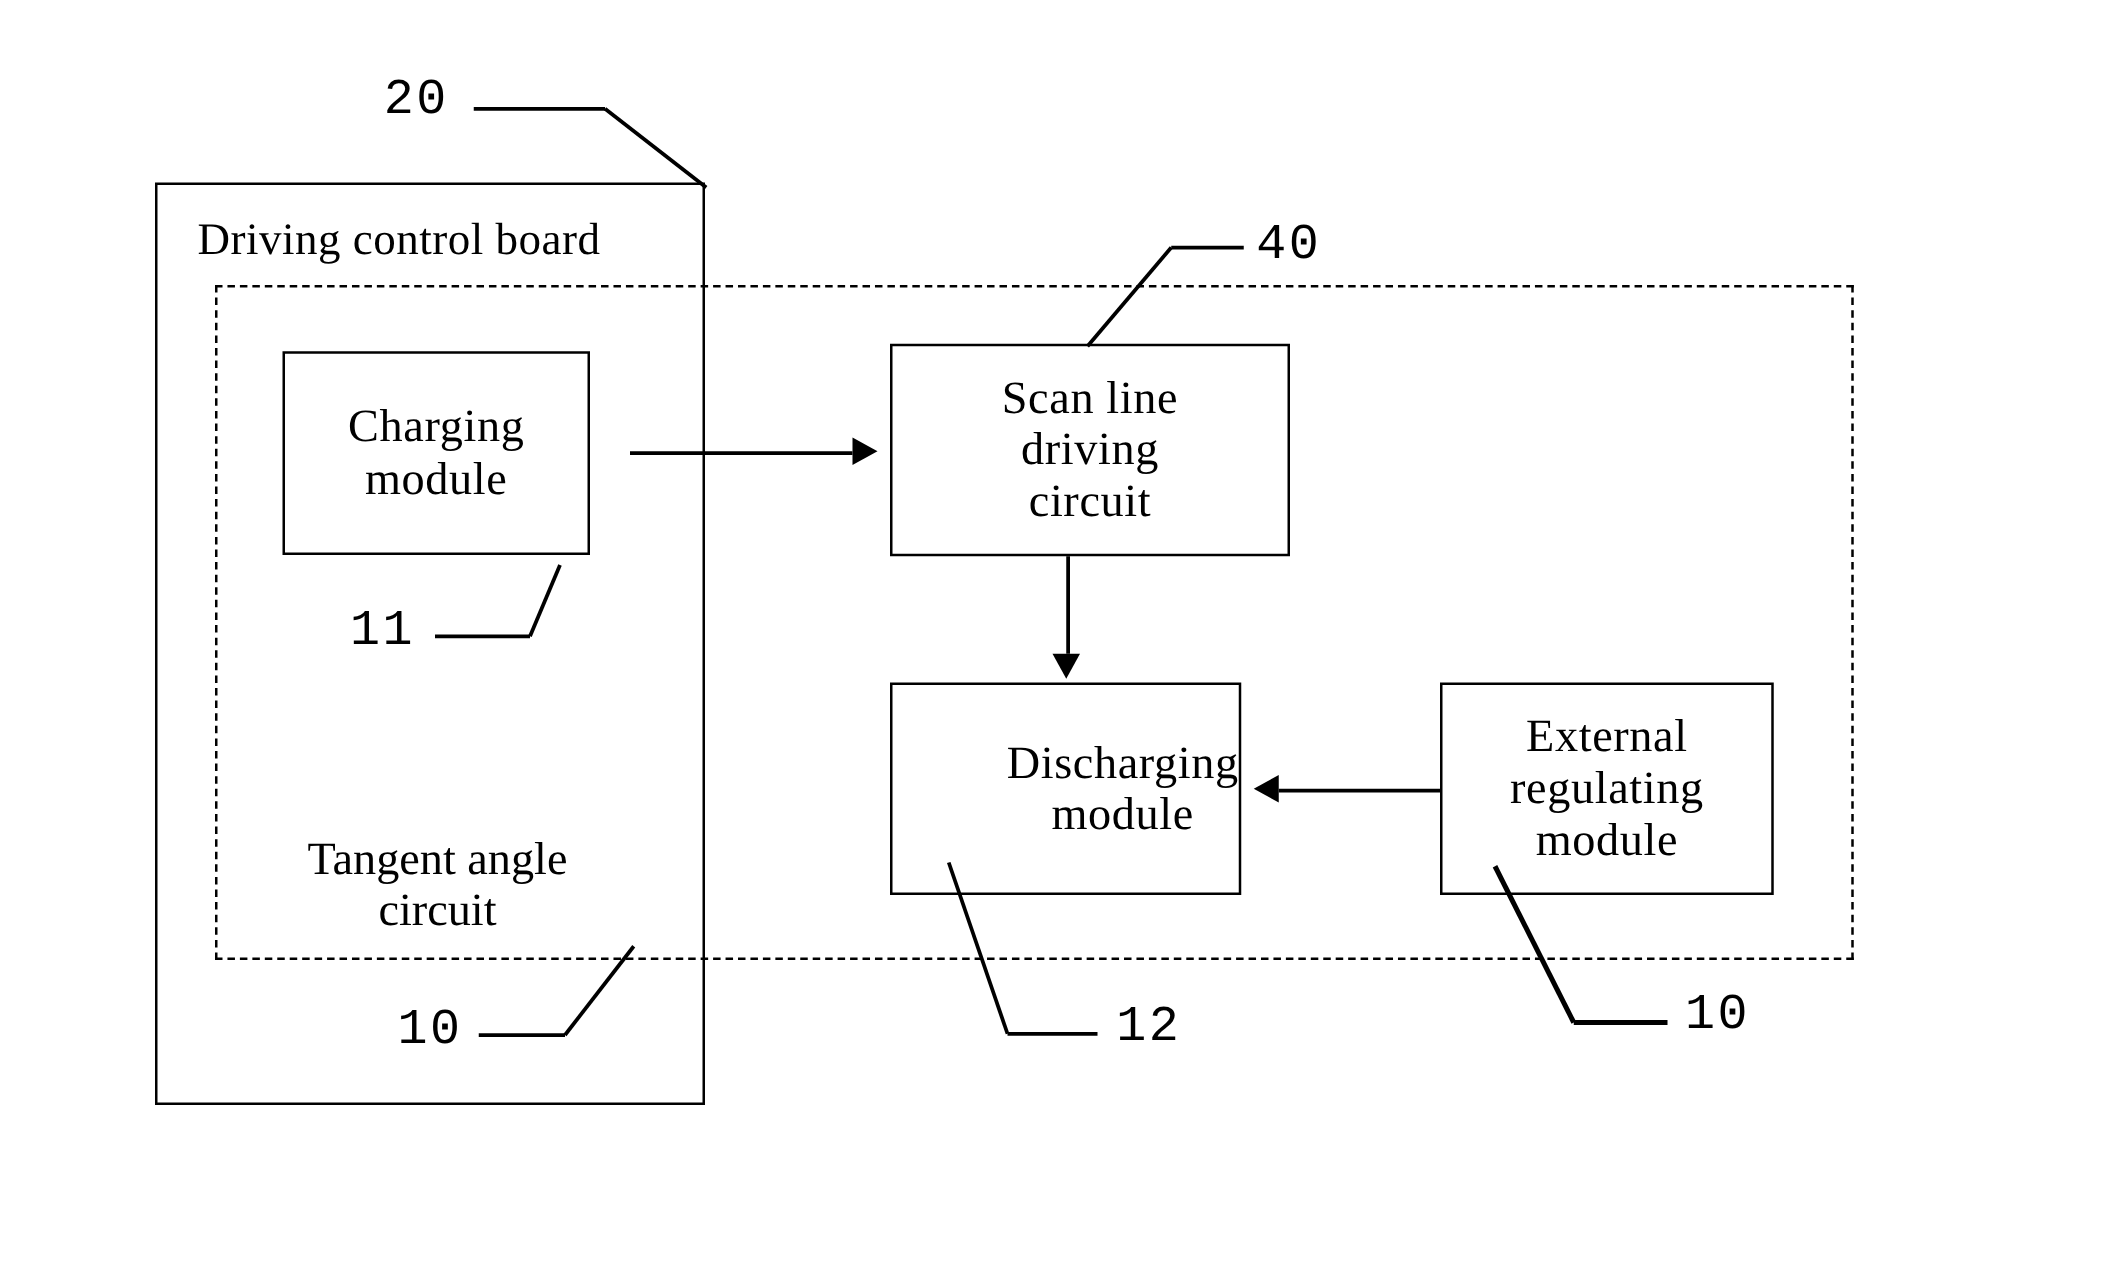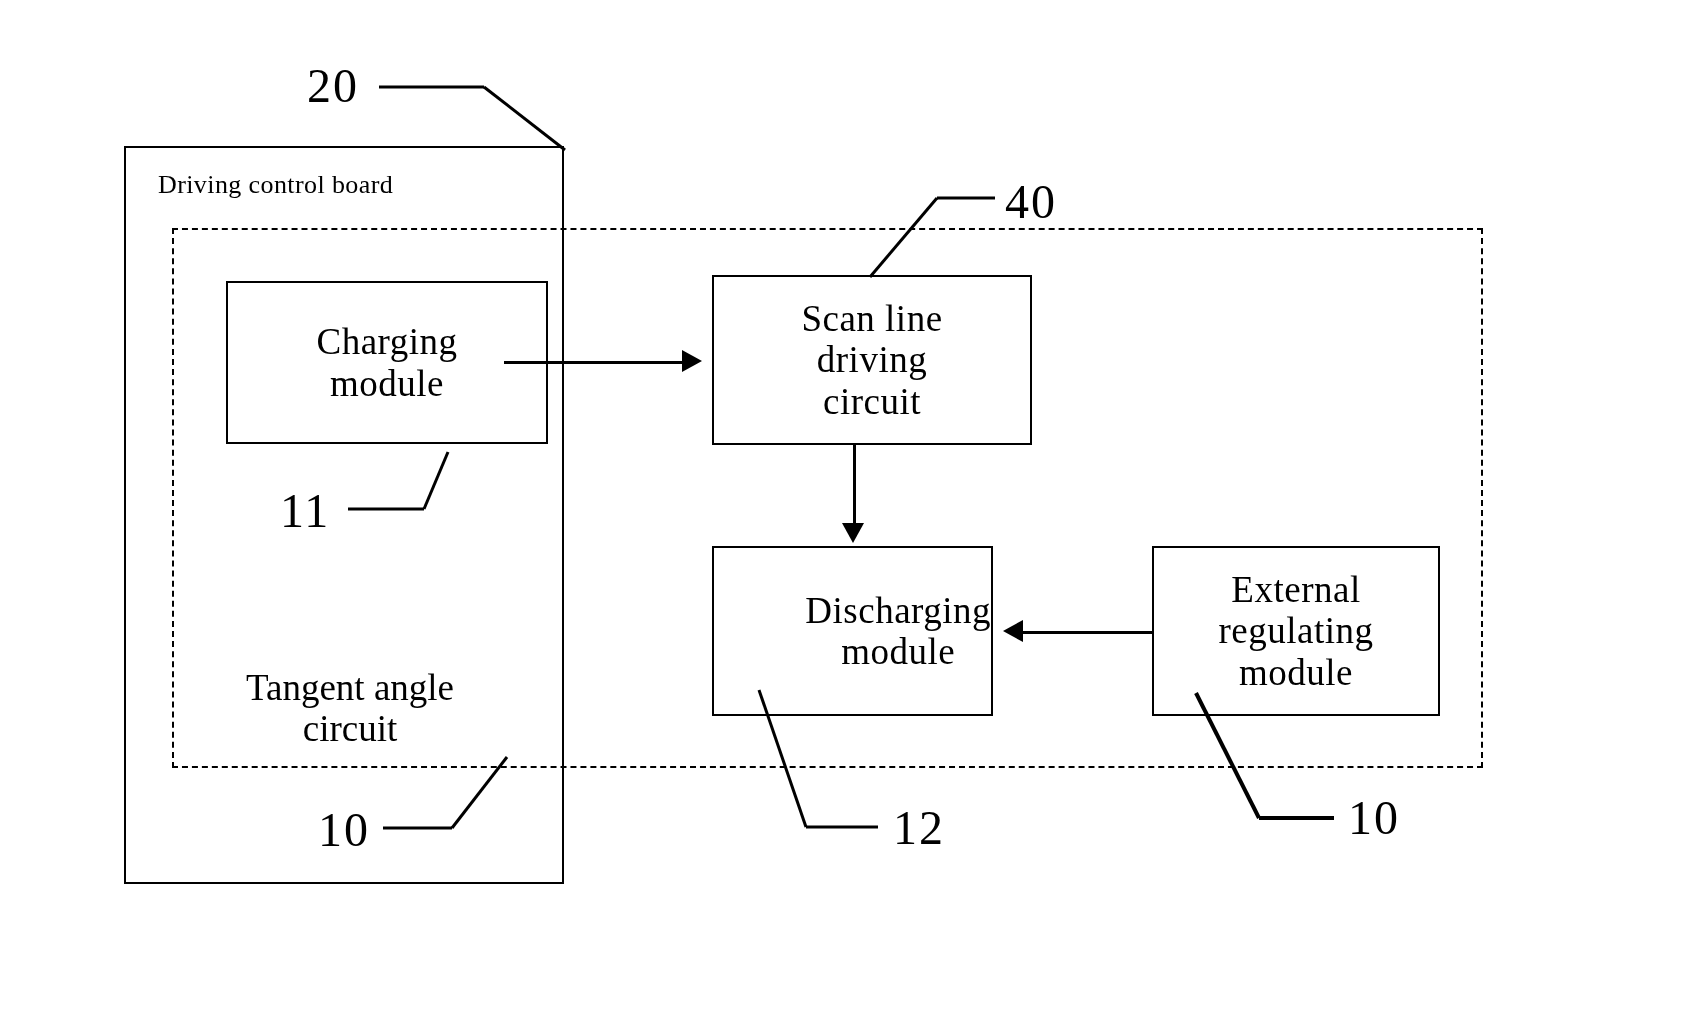--- a/index.html
+++ b/index.html
@@ -46,21 +46,21 @@
     width: 440px;
     height: 738px;
     box-sizing: border-box;
     border: 2.5px solid #000;
     background: #fff;
   }
   #driving-control-board-title {
     position: absolute;
     left: 158px;
     top: 170px;
-    font-size: 26px;
+    font-size: 36px;
     letter-spacing: 0.4px;
     white-space: nowrap;
   }
 
   
   #tangent-angle-region {
     position: absolute;
     left: 172px;
     top: 228px;
     width: 1311px;
@@ -76,24 +76,24 @@
     top: 650px;
     width: 320px;
     text-align: center;
     font-size: 37px;
     line-height: 1.12;
     white-space: pre-line;
     margin-top: 17px;
   }
 
   
-  #charging-module   { left: 226px; top: 281px;  width: 322px; height: 163px; }
+  #charging-module   { left: 226px; top: 281px;  width: 246px; height: 163px; }
   #scan-line-circuit { left: 712px; top: 275px;  width: 320px; height: 170px; }
   #discharging-module{ left: 712px; top: 546px;  width: 281px; height: 170px; justify-content: flex-end; }
-  #external-regulating-module { left: 1152px; top: 546px; width: 288px; height: 170px; }
+  #external-regulating-module { left: 1152px; top: 546px; width: 267px; height: 170px; }
 
   
   .hline { position: absolute; height: 0; border-top: 3px solid #000; }
   .vline { position: absolute; width: 0; border-left: 3px solid #000; }
 
   .arrow-r {
     position: absolute;
     width: 0; height: 0;
     border-top: 11px solid transparent;
     border-bottom: 11px solid transparent;
@@ -110,22 +110,23 @@
     position: absolute;
     width: 0; height: 0;
     border-left: 11px solid transparent;
     border-right: 11px solid transparent;
     border-top: 20px solid #000;
   }
 
   
   .refnum {
     position: absolute;
-    font-size: 48px;
+    font-size: 40px;
     letter-spacing: 2px;
+    font-family: Liberation Mono, monospace;
   }
 
   svg.overlay {
     position: absolute;
     left: 0; top: 0;
     width: 1699px;
     height: 1021px;
     pointer-events: none;
   }
 </style>

